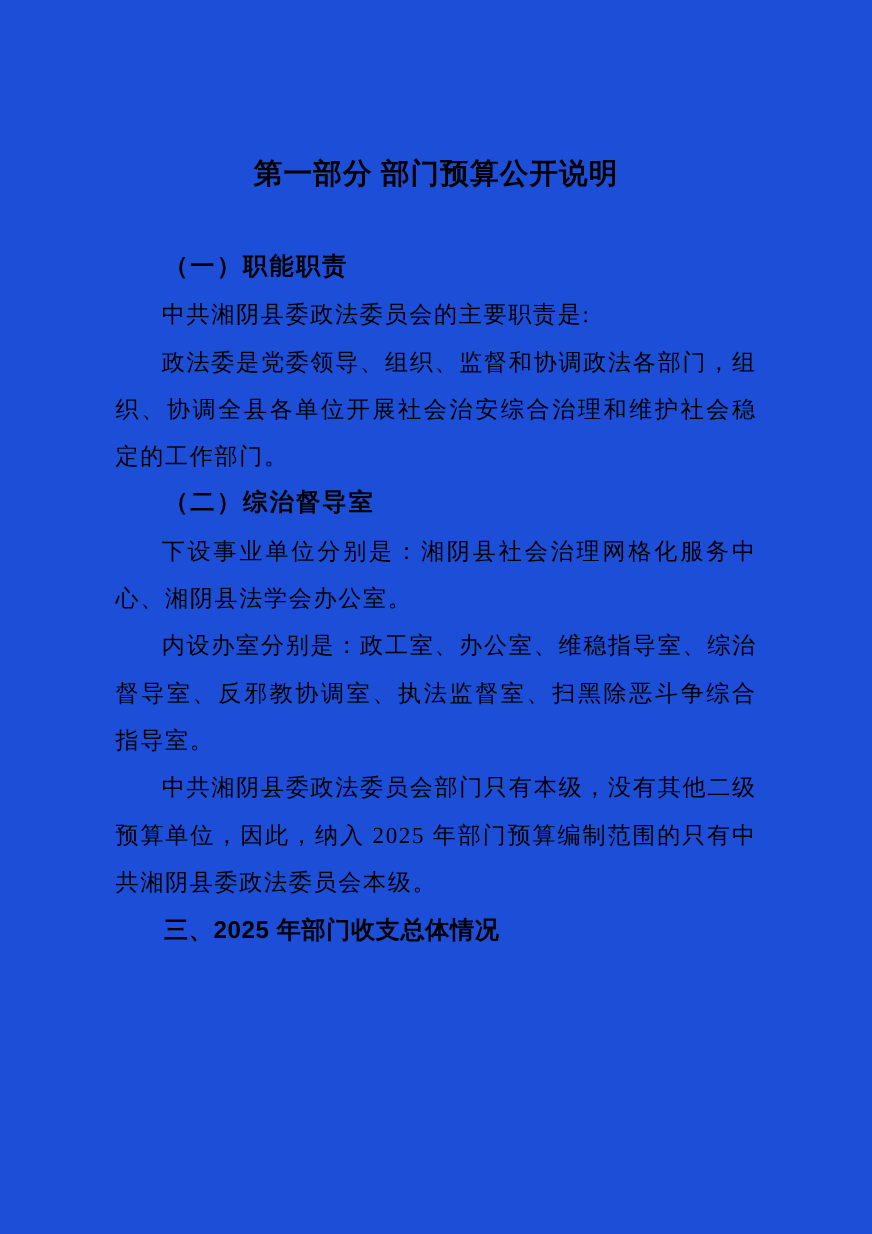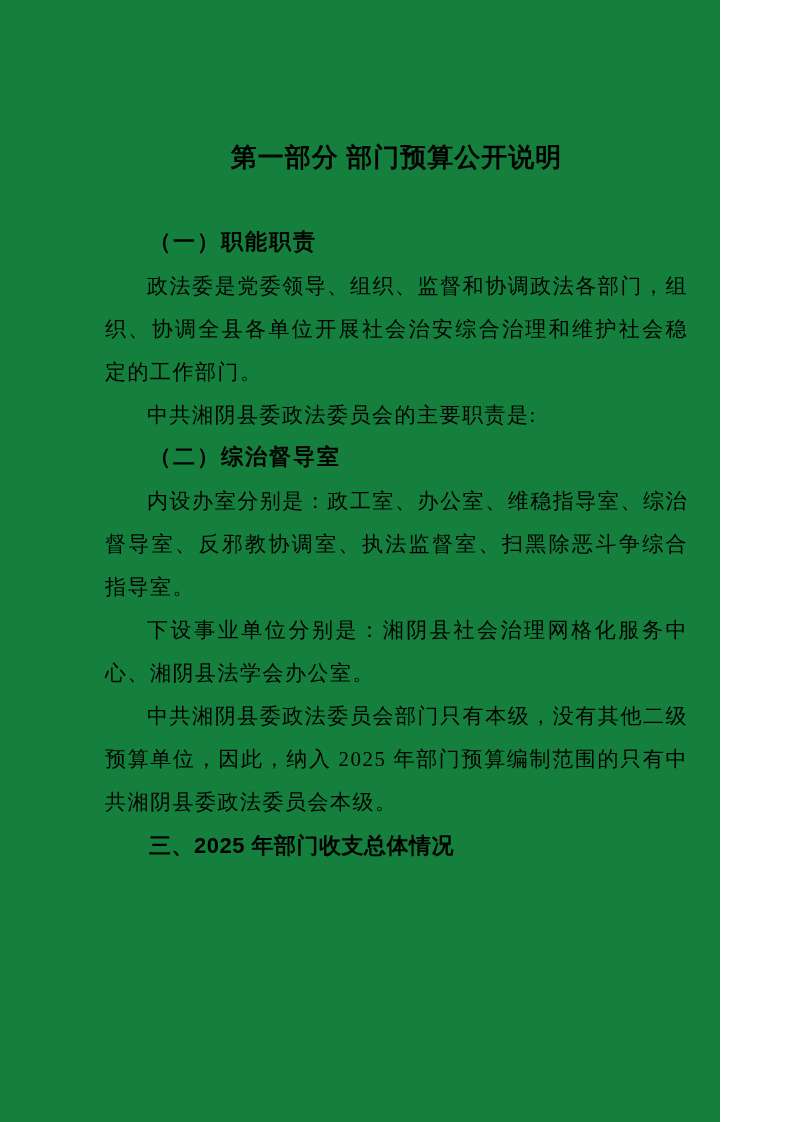--- a/index.html
+++ b/index.html
@@ -2,23 +2,23 @@
 <html><head>
 <meta charset="utf-8">
 <style>
   html, body {
     margin: 0;
     padding: 0;
     background: #ffffff;
   }
   .page {
     position: relative;
-    width: 720px;
+    width: 793px;
     height: 1122px;
-    background: #15803d;
+    background: #1d4ed8;
     color: #000000;
     overflow: hidden;
   }
   .content {
     position: absolute;
     left: 105px;
     top: 140px;
     width: 583px;
   }
   .doc-title {
@@ -59,22 +59,22 @@
   }
 </style>
 </head>
 <body>
 
 <div class="page">
   <div class="content">
     <h1 class="doc-title">第一部分 部门预算公开说明</h1>
     <div>
         <p class="heading2">（一）职能职责</p>
+        <p class="paragraph">中共湘阴县委政法委员会的主要职责是:</p>
         <p class="paragraph">政法委是党委领导、组织、监督和协调政法各部门，组织、协调全县各单位开展社会治安综合治理和维护社会稳定的工作部门。</p>
-        <p class="paragraph">中共湘阴县委政法委员会的主要职责是:</p>
         <p class="heading2">（二）综治督导室</p>
+        <p class="paragraph">下设事业单位分别是：湘阴县社会治理网格化服务中心、湘阴县法学会办公室。</p>
         <p class="paragraph">内设办室分别是：政工室、办公室、维稳指导室、综治督导室、反邪教协调室、执法监督室、扫黑除恶斗争综合指导室。</p>
-        <p class="paragraph">下设事业单位分别是：湘阴县社会治理网格化服务中心、湘阴县法学会办公室。</p>
         <p class="paragraph">中共湘阴县委政法委员会部门只有本级，没有其他二级预算单位，因此，纳入 2025 年部门预算编制范围的只有中共湘阴县委政法委员会本级。</p>
         <p class="heading1">三、2025 年部门收支总体情况</p>
       </div>
   </div>
 </div>
 
 </body></html>

